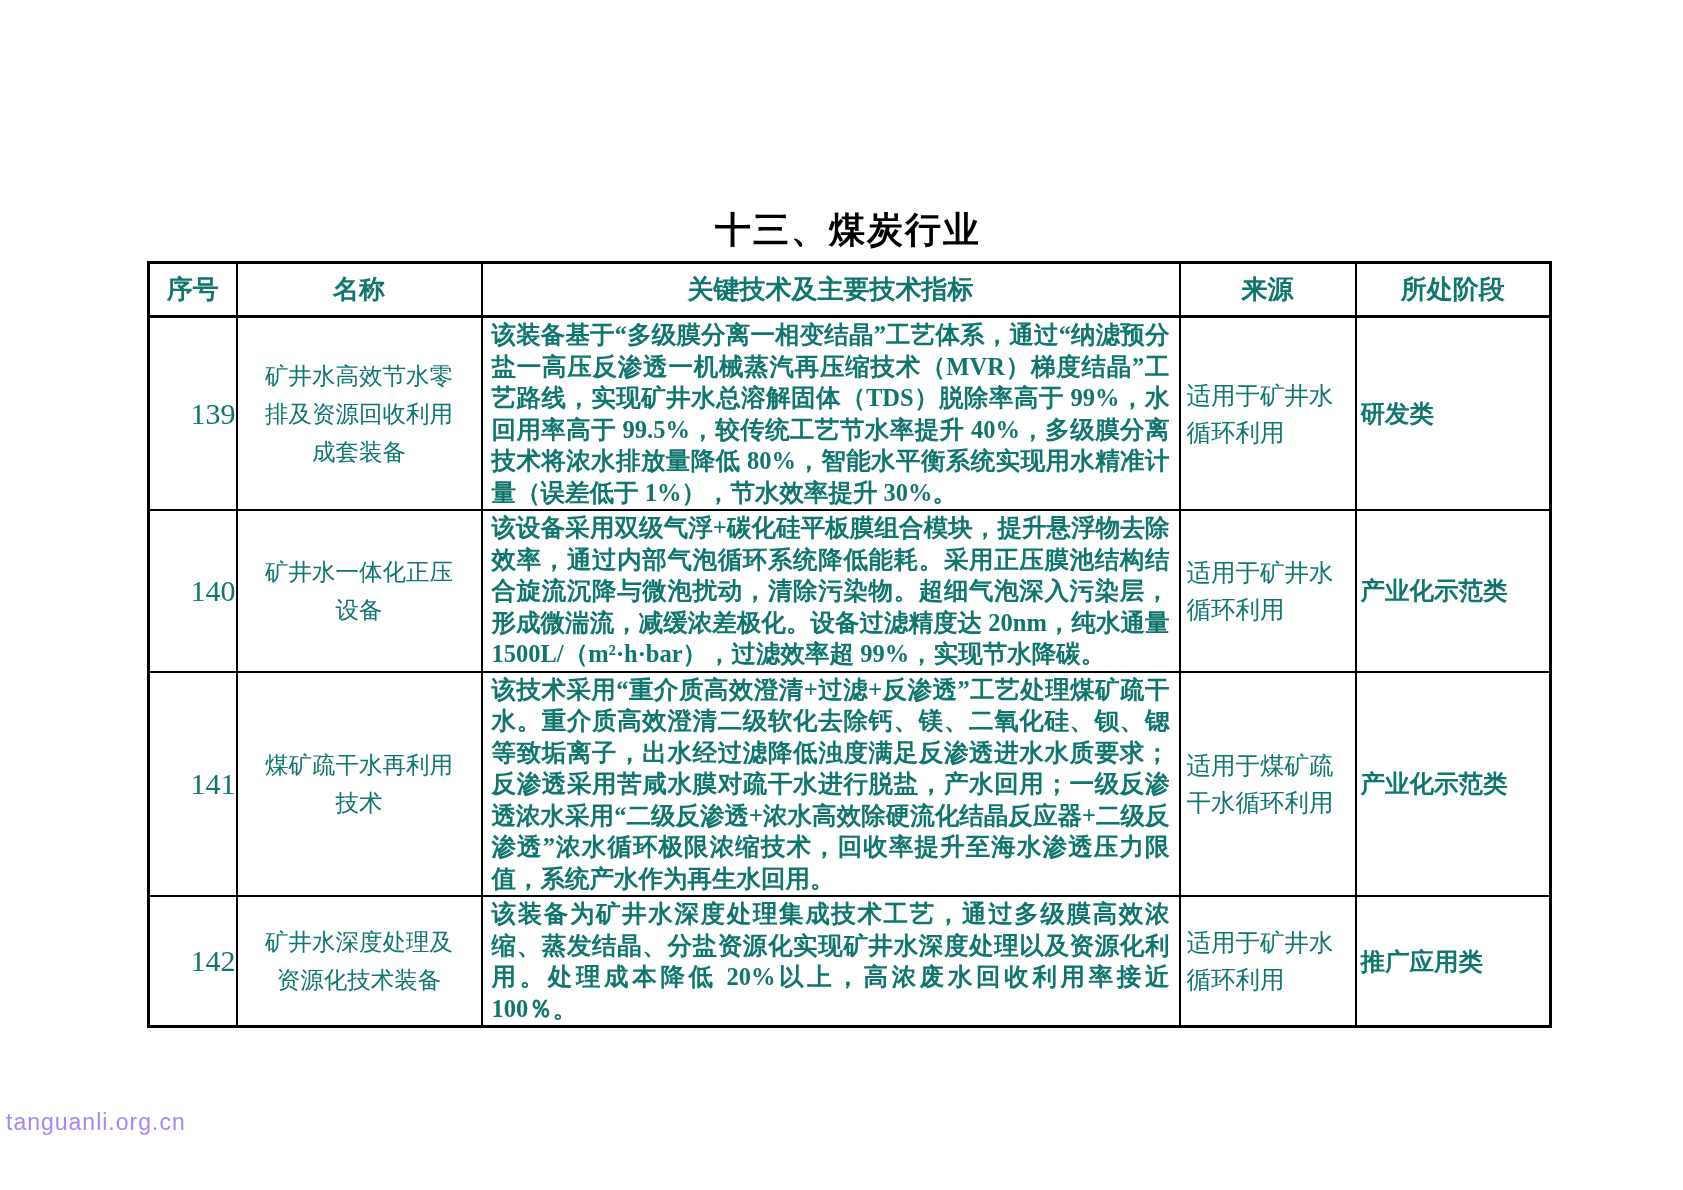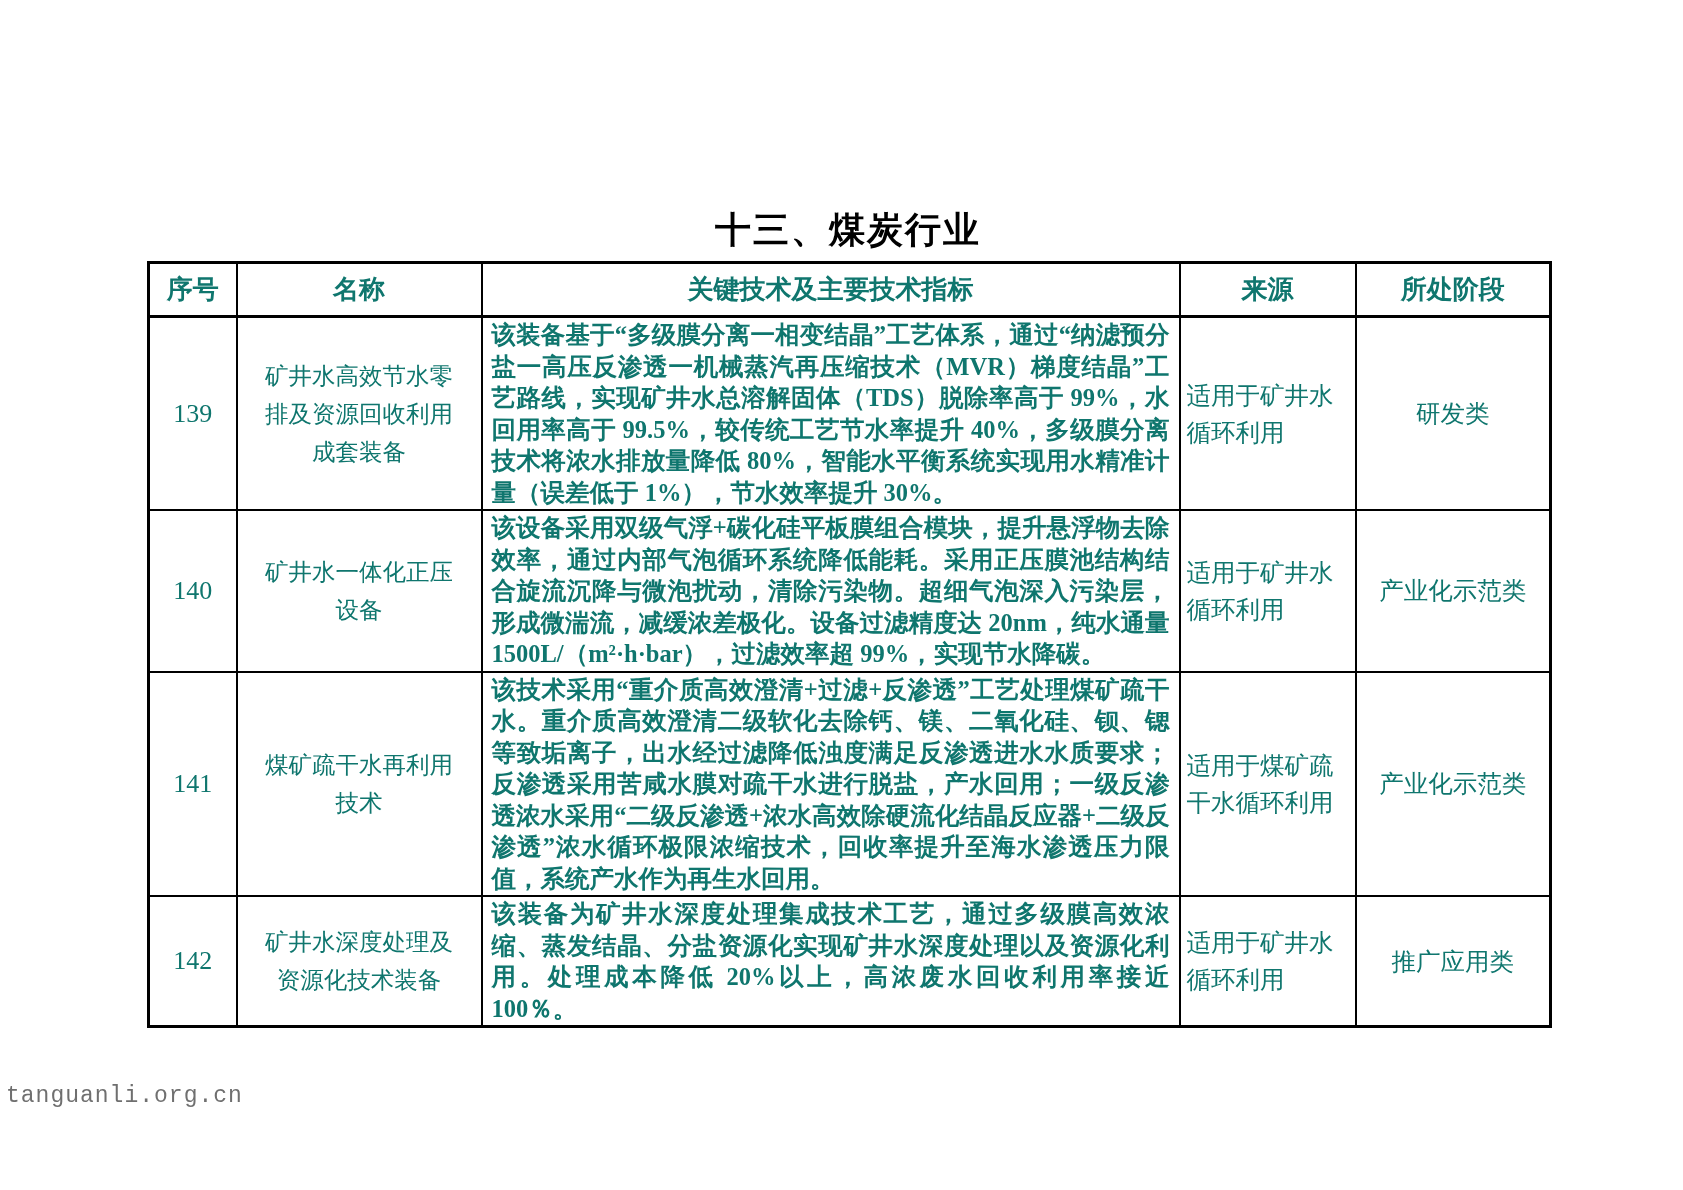--- a/index.html
+++ b/index.html
@@ -42,22 +42,22 @@
   }
   table.main-table th {
     font-family: "Liberation Sans", "DejaVu Sans", sans-serif;
     font-weight: bold;
     font-size: 26px;
     text-align: center;
     height: 54px;
     border-bottom-width: 3px;
   }
   td.cell-no {
-    text-align: center;
-    font-size: 26px;
+    text-align: right;
+    font-size: 30px;
     font-family: "Liberation Serif", "DejaVu Serif", serif;
   }
   td.cell-name {
     text-align: center;
     font-size: 23.5px;
     line-height: 38px;
     padding: 2px 18px;
     border-radius: 11px;
   }
   td.cell-tech {
@@ -68,44 +68,44 @@
     font-weight: bold;
   }
   td.cell-source {
     text-align: left;
     font-size: 24.5px;
     line-height: 37px;
     padding: 2px 6px;
     margin-left: 9px;
   }
   td.cell-stage {
-    text-align: center;
     font-size: 24.5px;
-    padding: 2px 20px;
+    padding: 2px 4px;
+    font-weight: bold;
   }
   tr.row-139 { height: 190px; }
   tr.row-140 { height: 158px; }
   tr.row-141 { height: 219px; }
   tr.row-142 { height: 98px; }
   .page-number {
     position: absolute;
     left: 147px;
     top: 1036px;
     width: 1402px;
     text-align: center;
     font-size: 25px;
     color: #111111;
   }
   .watermark {
     position: absolute;
     left: 6px;
-    top: 1083px;
-    font-family: Liberation Mono, monospace;
+    top: 1109px;
+    font-family: Liberation Sans, sans-serif;
     font-size: 23px;
-    color: #404040;
+    color: #8b5cf6;
     opacity: 0.75;
     letter-spacing: 1px;
   }
 </style>
 </head>
 <body>
 
 <div class="page">
 
   <h1 class="doc-title">十三、煤炭行业</h1>

